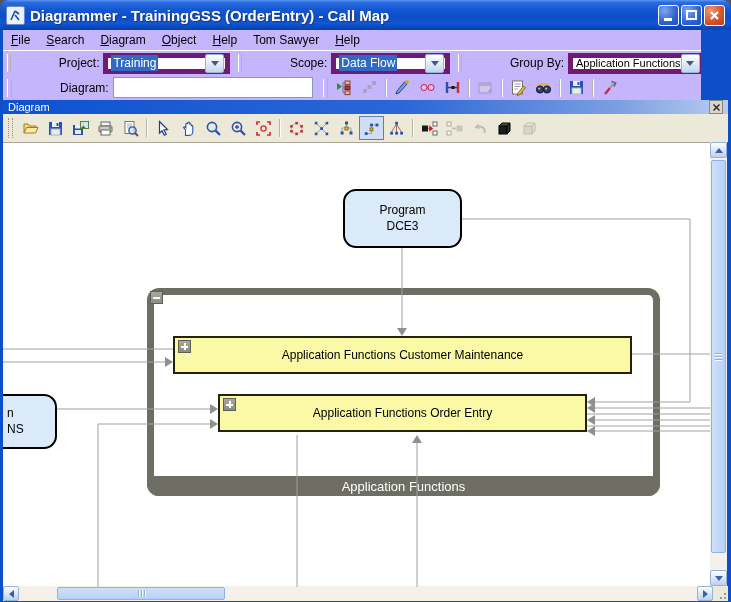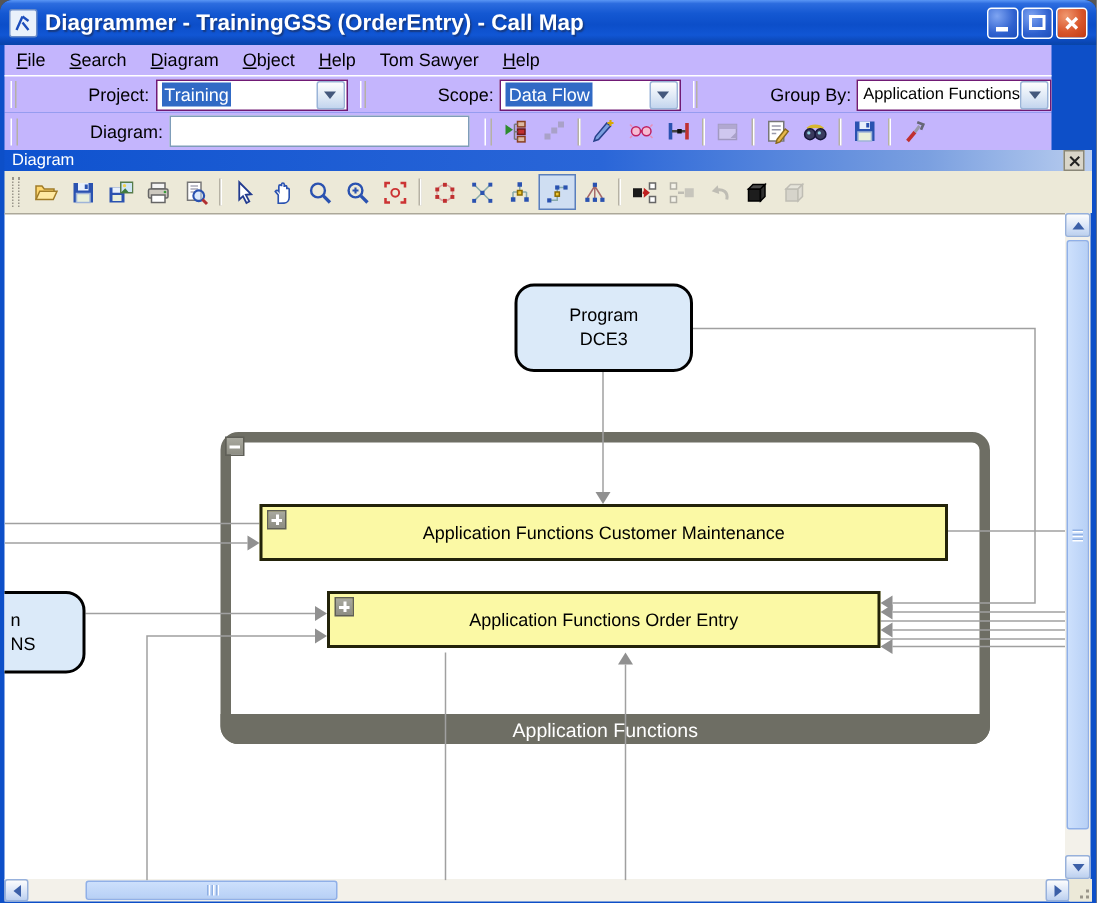--- a/index.html
+++ b/index.html
@@ -21,21 +21,21 @@
   
   .row{position:absolute;left:3px;width:698px;background:#c4b5fd;box-sizing:border-box;}
   .menubar{top:30px;height:20px;display:flex;align-items:center;}
   .mi{padding:3px 8px;color:#000;}
   .mi.accel::first-letter{text-decoration:underline;}
   .tb1{top:50px;height:25px;display:flex;align-items:center;border-top:1px solid #fff;}
   .tb2{top:75px;height:25px;display:flex;align-items:center;}
   .grip{width:3px;height:18px;border-left:1px solid #fff;border-right:1px solid #b6b2a4;margin:0 4px;}
   .sep{width:1px;height:18px;background:#b6b2a4;border-right:1px solid #fff;margin:0 3px;}
   .lbl{padding:0 4px;white-space:nowrap;margin-left:40px;}
-  .combo{height:21px;background:#fff;border:1px solid #701a75;box-sizing:border-box;
+  .combo{height:21px;background:#fff;border:5px solid #701a75;box-sizing:border-box;
     display:flex;align-items:center;padding-left:3px;position:relative;}
   .combo .hl{background:#316ac5;color:#fff;padding:1px 2px;white-space:nowrap;}
   .combo .plain{color:#000;white-space:nowrap;font-size:11px;}
   .dd{width:17px;height:17px;margin-left:auto;margin-right:1px;flex:none;
     background:linear-gradient(180deg,#fefefe,#dce7f5 60%,#c3d5ee);
     border:1px solid #9ab4d8;border-radius:2px;display:flex;align-items:center;justify-content:center;}
   .dd::after{content:"";border:4px solid transparent;border-top:5px solid #44587c;margin-top:5px;}
   .searchbox{height:21px;background:#fff;border:1px solid #7f9db9;box-sizing:border-box;
     width:200px;font-family:"Liberation Sans",sans-serif;font-size:12px;padding:0 3px;}
   .tbi{width:23px;height:22px;display:flex;align-items:center;justify-content:center;border:1px solid transparent;}

